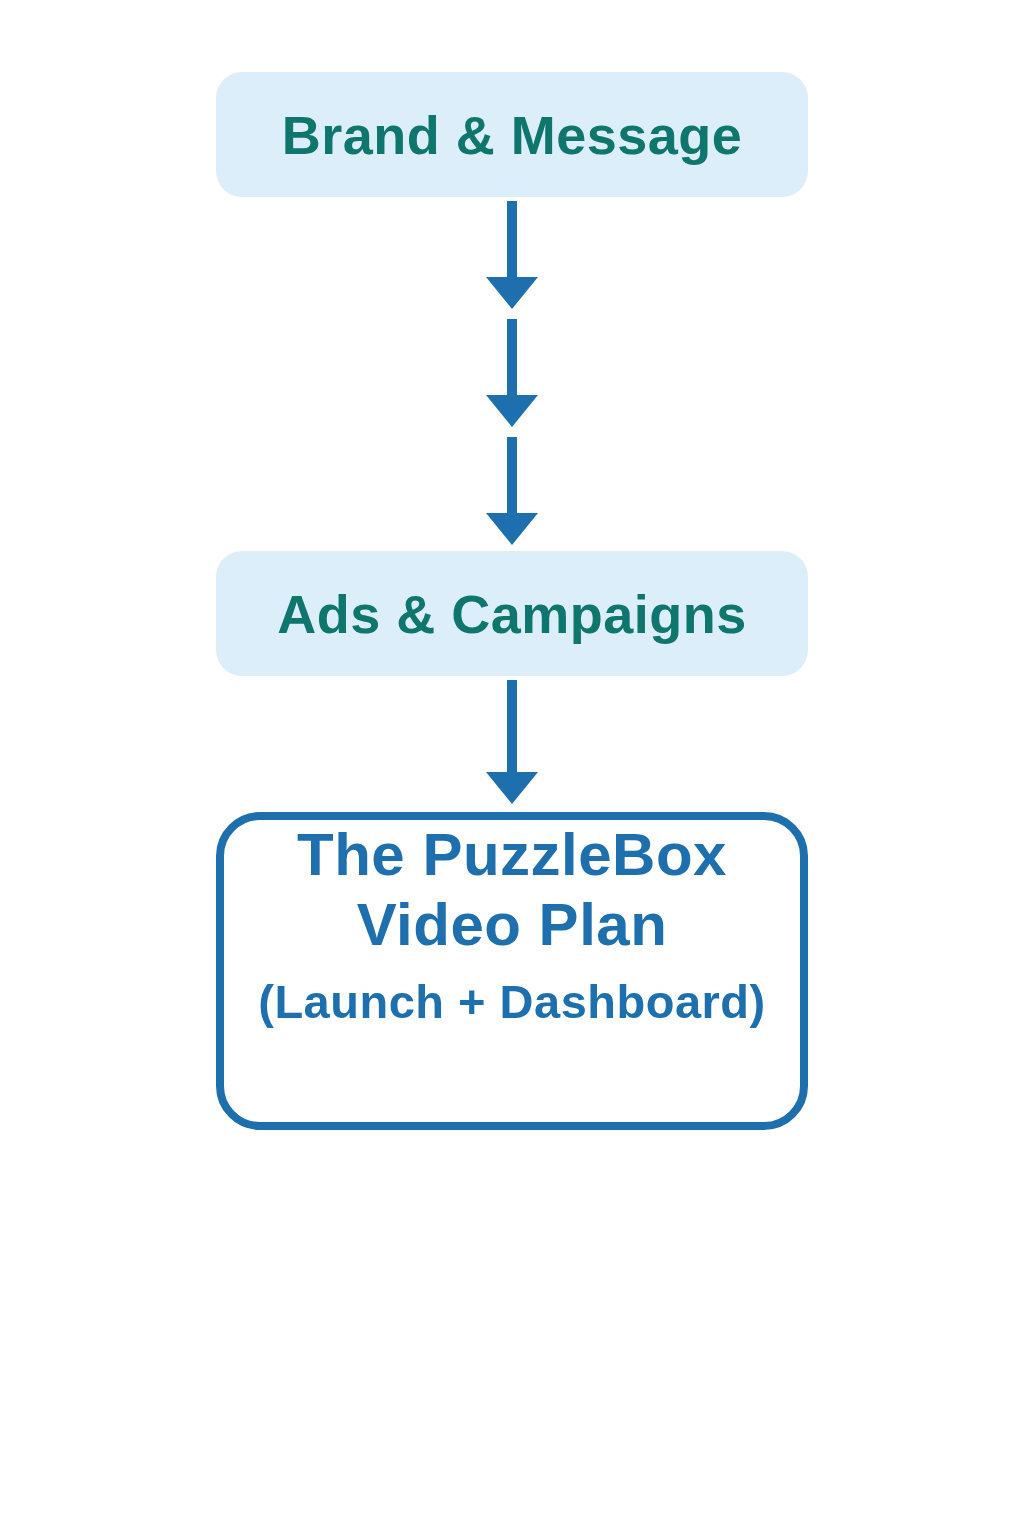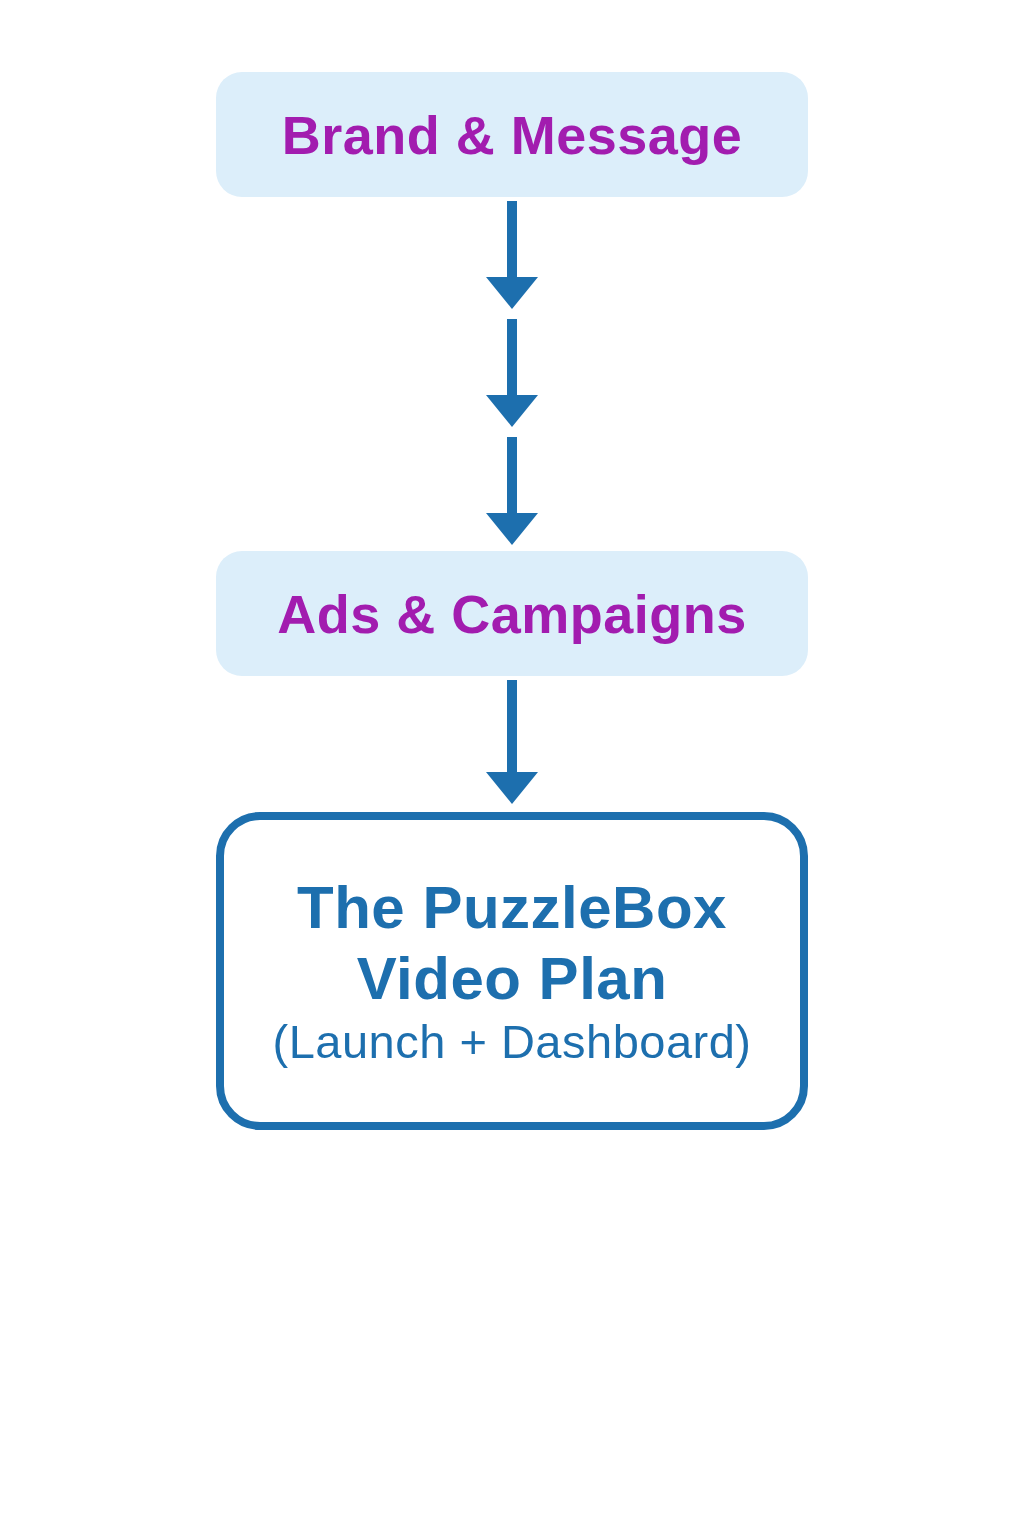--- a/index.html
+++ b/index.html
@@ -18,21 +18,21 @@
     align-items: center;
   }
   .step {
     width: 100%;
     height: 125px;
     background: #dceefa;
     border-radius: 26px;
     display: flex;
     align-items: center;
     justify-content: center;
-    color: #a21caf;
+    color: #0f766e;
     font-size: 54px;
     font-weight: 700;
     letter-spacing: 0.5px;
     text-align: center;
   }
   .arrow {
     display: block;
     flex: 0 0 auto;
   }
   .arrow .shaft, .arrow .head {
@@ -40,33 +40,34 @@
   }
   .result {
     width: 100%;
     height: 318px;
     background: #ffffff;
     border: 8px solid #1d6fae;
     border-radius: 44px;
     display: flex;
     flex-direction: column;
     align-items: center;
-    justify-content: center;
+    justify-content: flex-start;
     text-align: center;
     color: #1d6fae;
   }
   .result-title {
     font-size: 60px;
     font-weight: 700;
     line-height: 1.17;
     letter-spacing: 0.5px;
   }
   .result-subtitle {
     font-size: 47px;
-    font-weight: 400;
+    font-weight: 700;
+    margin-top: 14px;
     letter-spacing: 0.5px;
   }
 </style>
 </head>
 <body>
 
 <div class="flow">
 
   <div class="step">
     <span>Brand &amp; Message</span>

